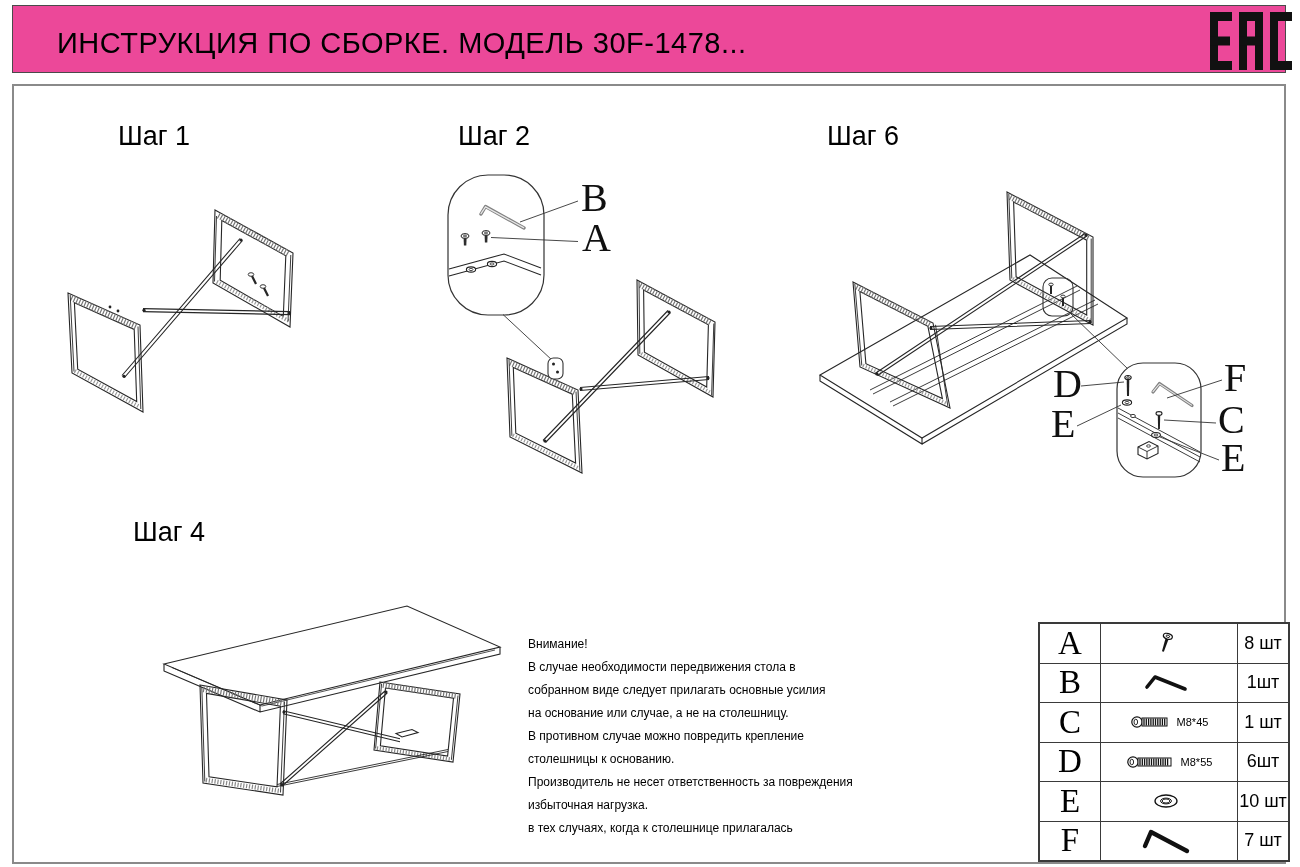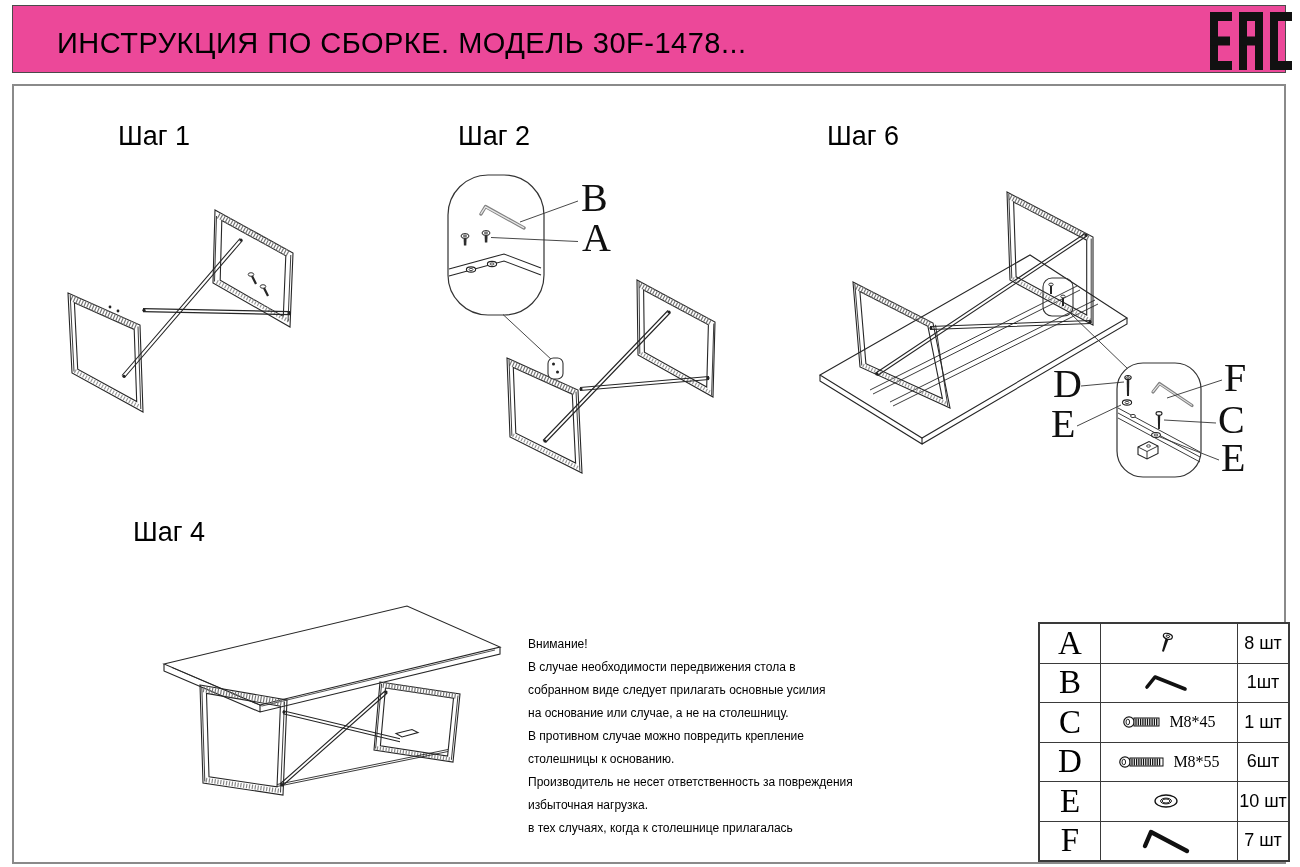--- a/index.html
+++ b/index.html
@@ -15,21 +15,21 @@
   .warning div{white-space:nowrap;}
   
   .parts-table{left:1038px;top:622px;width:252px;height:240px;border:2px solid #3a3a3a;box-sizing:border-box;
                display:flex;flex-direction:column;background:#fff;}
   .p-row{flex:1;display:flex;border-top:1.5px solid #3a3a3a;}
   .p-row:first-child{border-top:none;}
   .p-letter{width:60px;display:flex;align-items:center;justify-content:center;
             font-family:"Liberation Serif","DejaVu Serif",serif;font-size:33px;}
   .p-icon{flex:1;border-left:1.5px solid #3a3a3a;border-right:1.5px solid #3a3a3a;
           display:flex;align-items:center;justify-content:center;gap:7px;}
-  .p-spec{font-size:16px;font-family:Liberation Serif, serif;}
+  .p-spec{font-size:11px;}
   .p-qty{width:50px;display:flex;align-items:center;justify-content:center;font-size:18px;white-space:nowrap;}
   svg{display:block;}
   .art path,.art line,.art polyline,.art ellipse,.art rect,.art circle{vector-effect:non-scaling-stroke;}
 </style>
 </head>
 <body>
 
 <div class="abs header-box">
   <div class="abs page-title">ИНСТРУКЦИЯ ПО СБОРКЕ. МОДЕЛЬ 30F-1478...</div>
   <svg class="abs" style="left:1197px;top:6px" width="82" height="58" viewBox="0 0 82 58">

